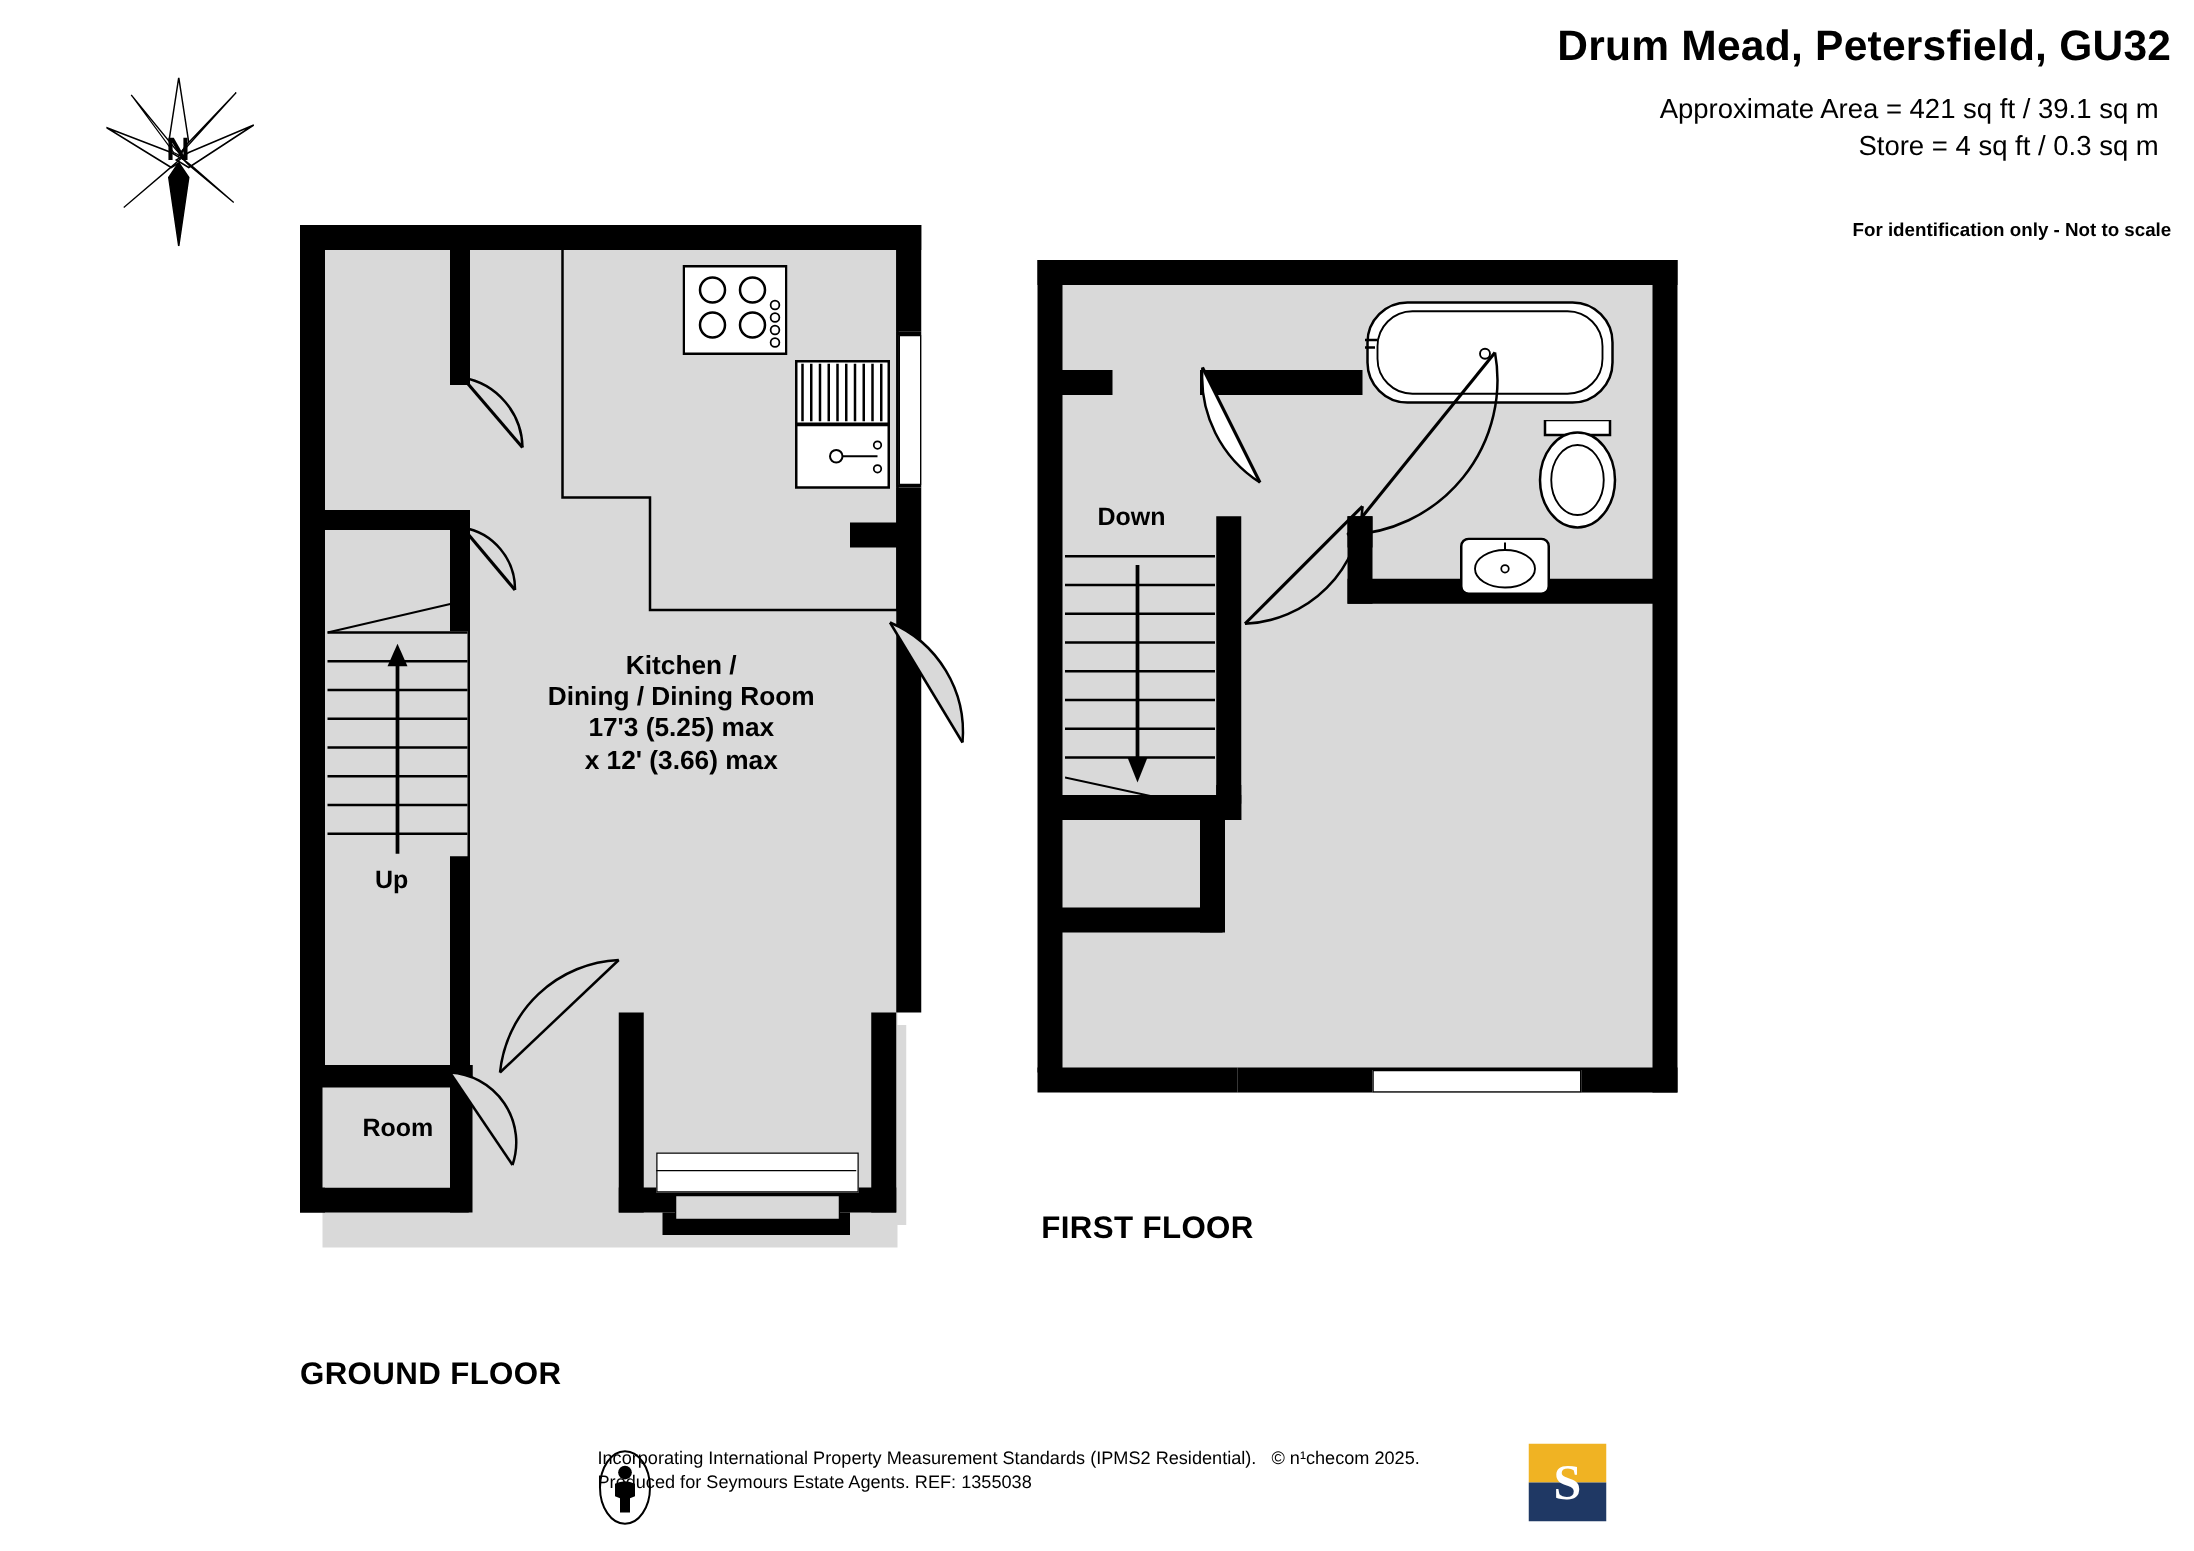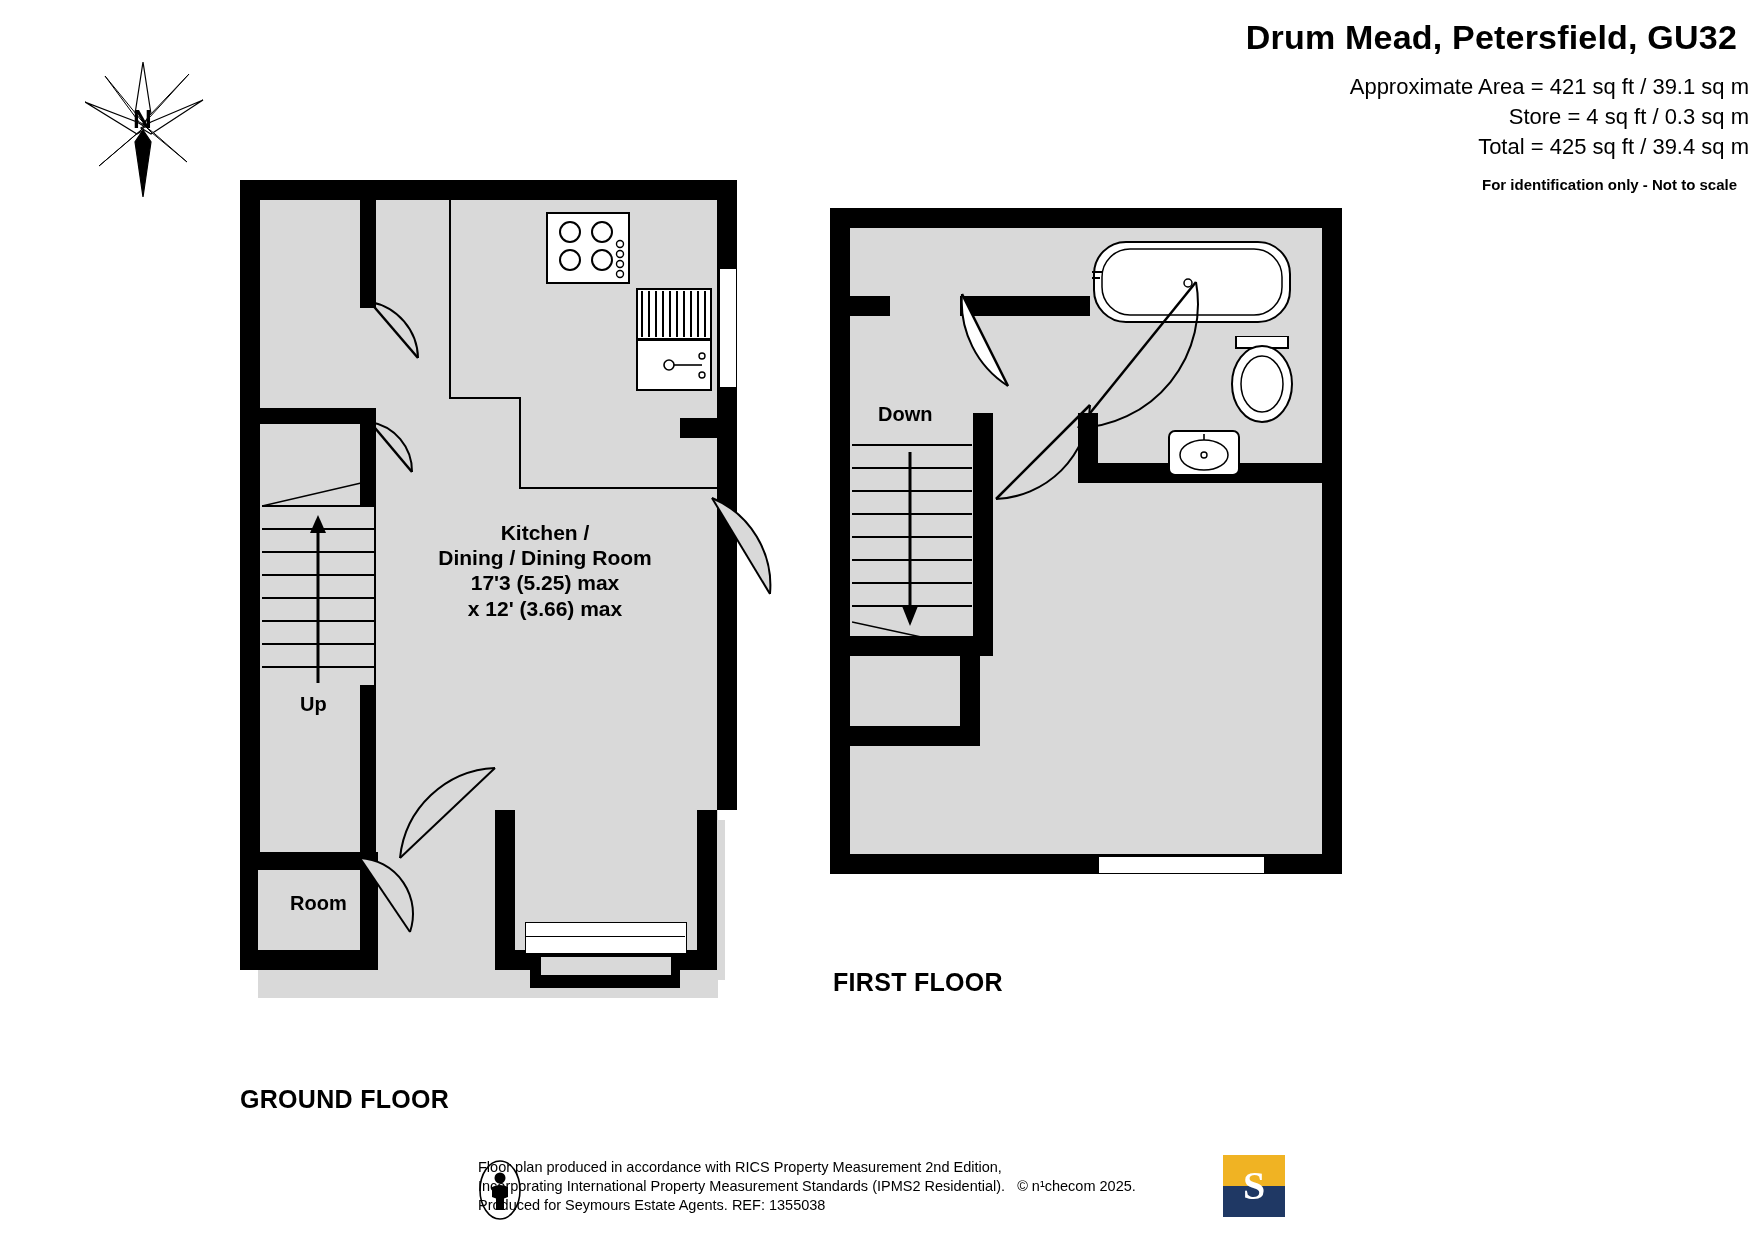--- a/index.html
+++ b/index.html
@@ -20,21 +20,21 @@
   
   #title {
     right: 18px;
     top: 18px;
     font-size: 34px;
     font-weight: bold;
     letter-spacing: 0.2px;
     white-space: nowrap;
   }
   #area-lines {
-    right: 6px;
+    right: 28px;
     top: 72px;
     text-align: right;
     font-size: 22px;
     line-height: 30px;
     margin-left: 48px;
   }
   #disclaimer {
     right: 18px;
     top: 176px;
     text-align: left;
@@ -113,21 +113,20 @@
   }
 </style>
 </head>
 <body>
 
 <div class="abs" id="title">Drum Mead, Petersfield, GU32</div>
 
 <div class="abs" id="area-lines">
   <div>Approximate Area = 421 sq ft / 39.1 sq m</div>
   <div>Store = 4  sq ft / 0.3 sq m</div>
-  <div>Total = 425 sq ft / 39.4 sq m</div>
 </div>
 
 <div class="abs" id="disclaimer">For identification only - Not to scale</div>
 
 <div class="abs" id="compass">
   <svg width="120" height="135" viewBox="0 0 120 135">
 
     <polygon points="58,0 66,52 58,62 50,52" fill="#ffffff" stroke="#000" stroke-width="1.2"></polygon>
     <polygon points="58,135 50,80 58,68 66,80" fill="#000000" stroke="#000" stroke-width="1.2"></polygon>
     <polygon points="0,40 52,60 62,66 52,72" fill="#ffffff" stroke="#000" stroke-width="1.2"></polygon>
@@ -361,21 +360,20 @@
 <div class="abs" id="footer-icon">
   <svg width="44" height="60" viewBox="0 0 44 60">
     <ellipse cx="22" cy="30" rx="20" ry="29" fill="none" stroke="#000" stroke-width="1.6"></ellipse>
     <circle cx="22" cy="18" r="5.5" fill="#000"></circle>
     <path d="M14,27 q8,-4 16,0 l0,10 q-8,4 -16,0 z" fill="#000"></path>
     <rect x="18" y="38" width="8" height="12" fill="#000"></rect>
   </svg>
 </div>
 
 <div class="abs" id="footer">
-  <div>Floor plan produced in accordance with RICS Property Measurement 2nd Edition,</div>
   <div>
     <span>Incorporating International Property Measurement Standards (IPMS2 Residential).</span>
     <span style="margin-left:8px;">© n¹checom 2025.</span>
   </div>
   <div>Produced for Seymours Estate Agents.   REF: 1355038</div>
 </div>
 
 <div class="abs" id="logo-box">
   <div class="top"></div>
   <div class="bot"></div>

